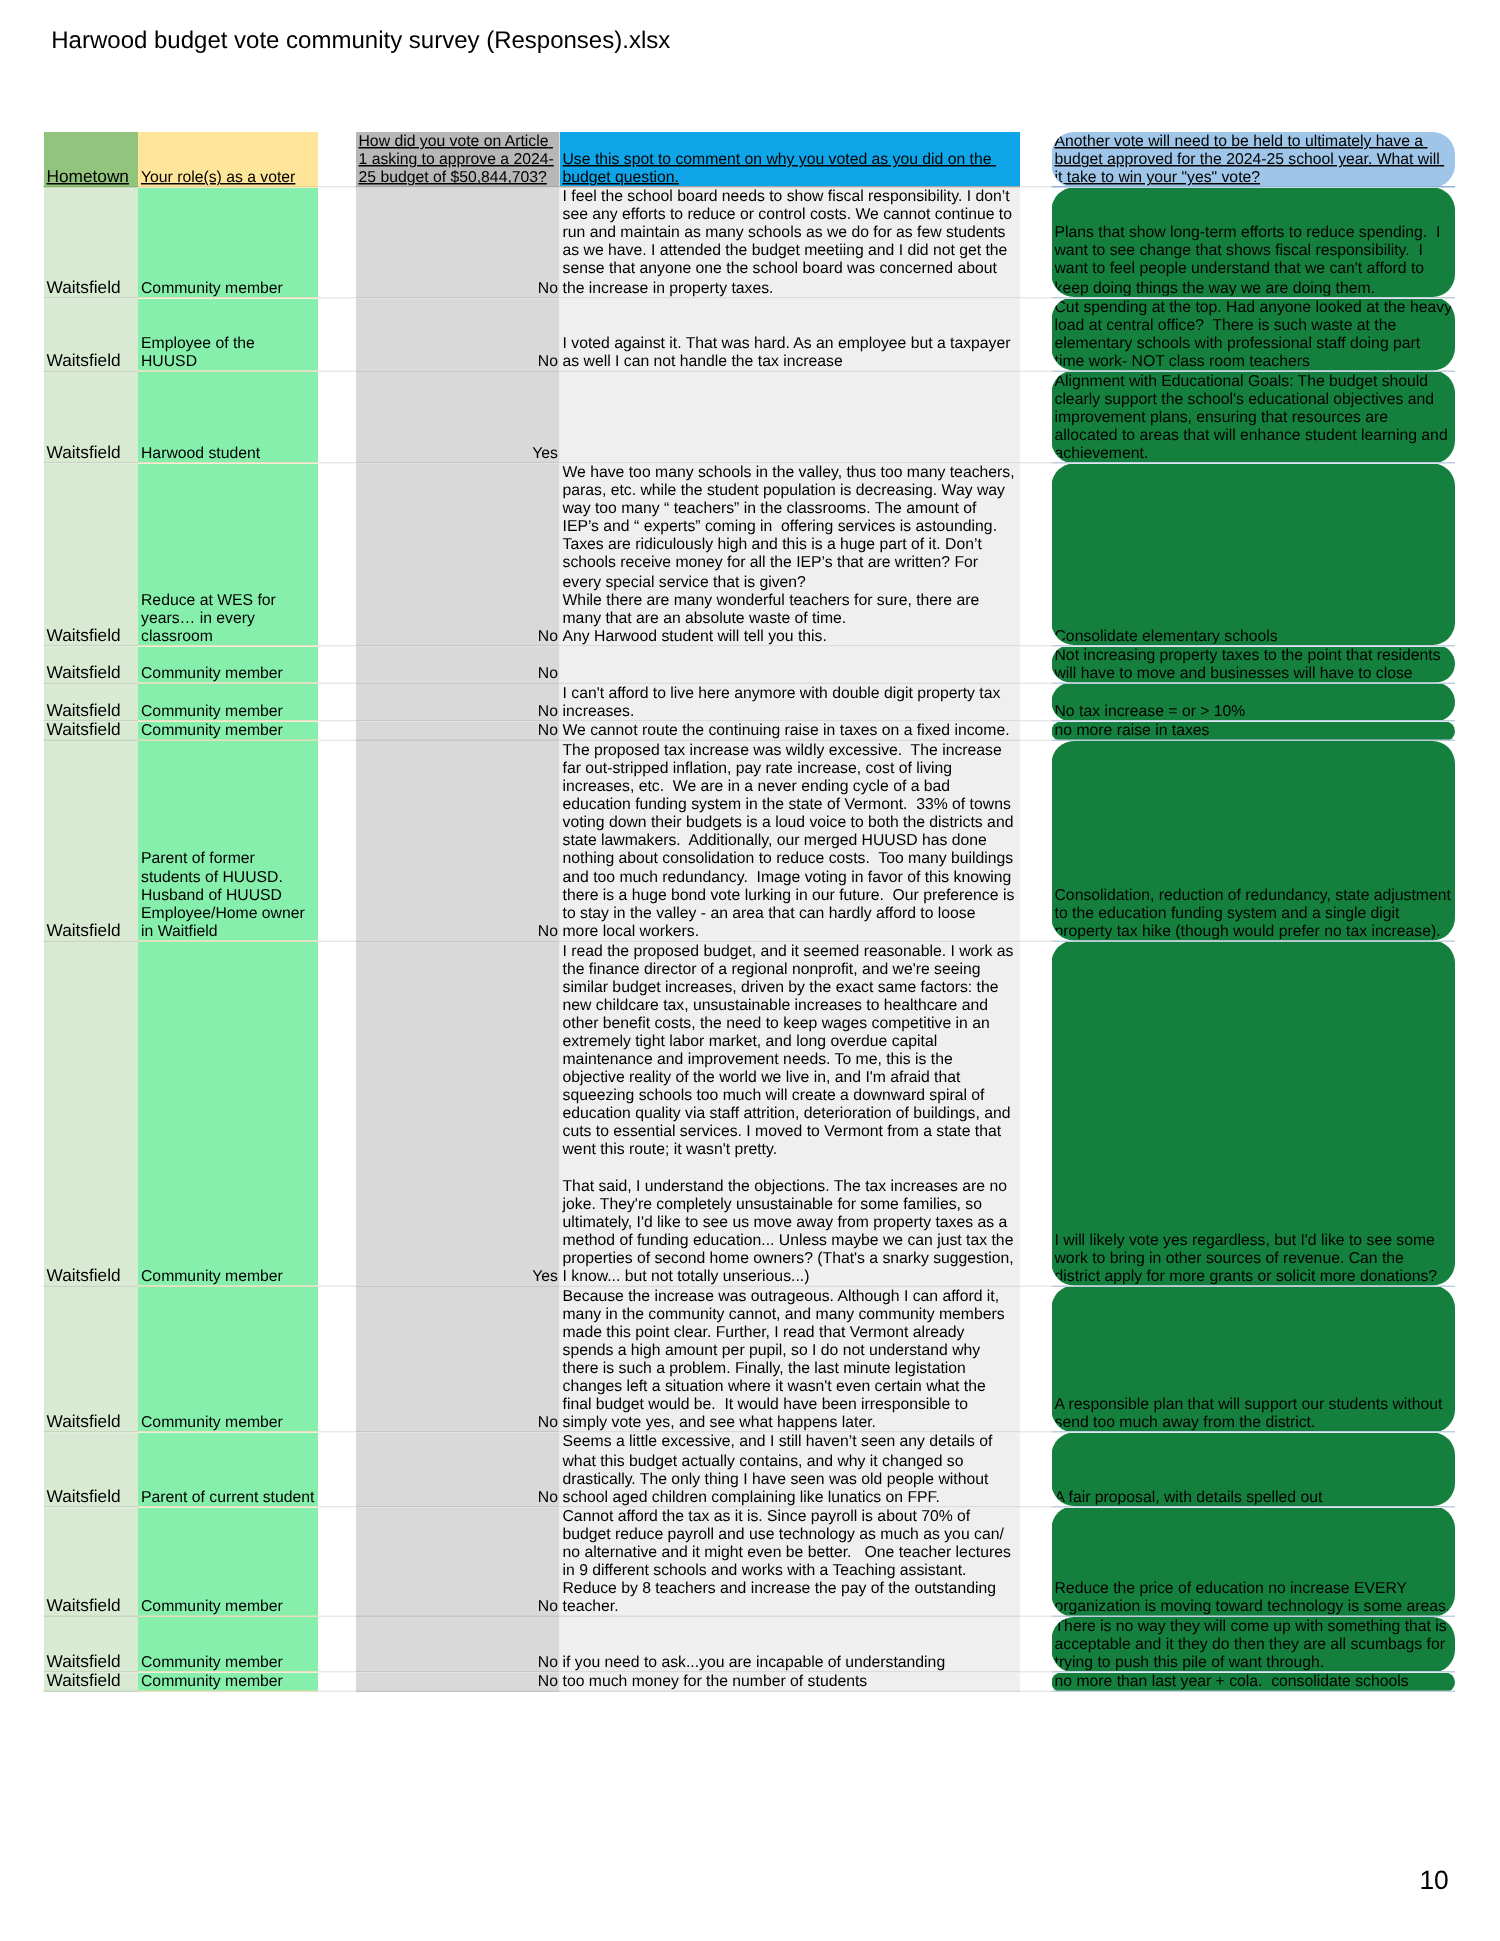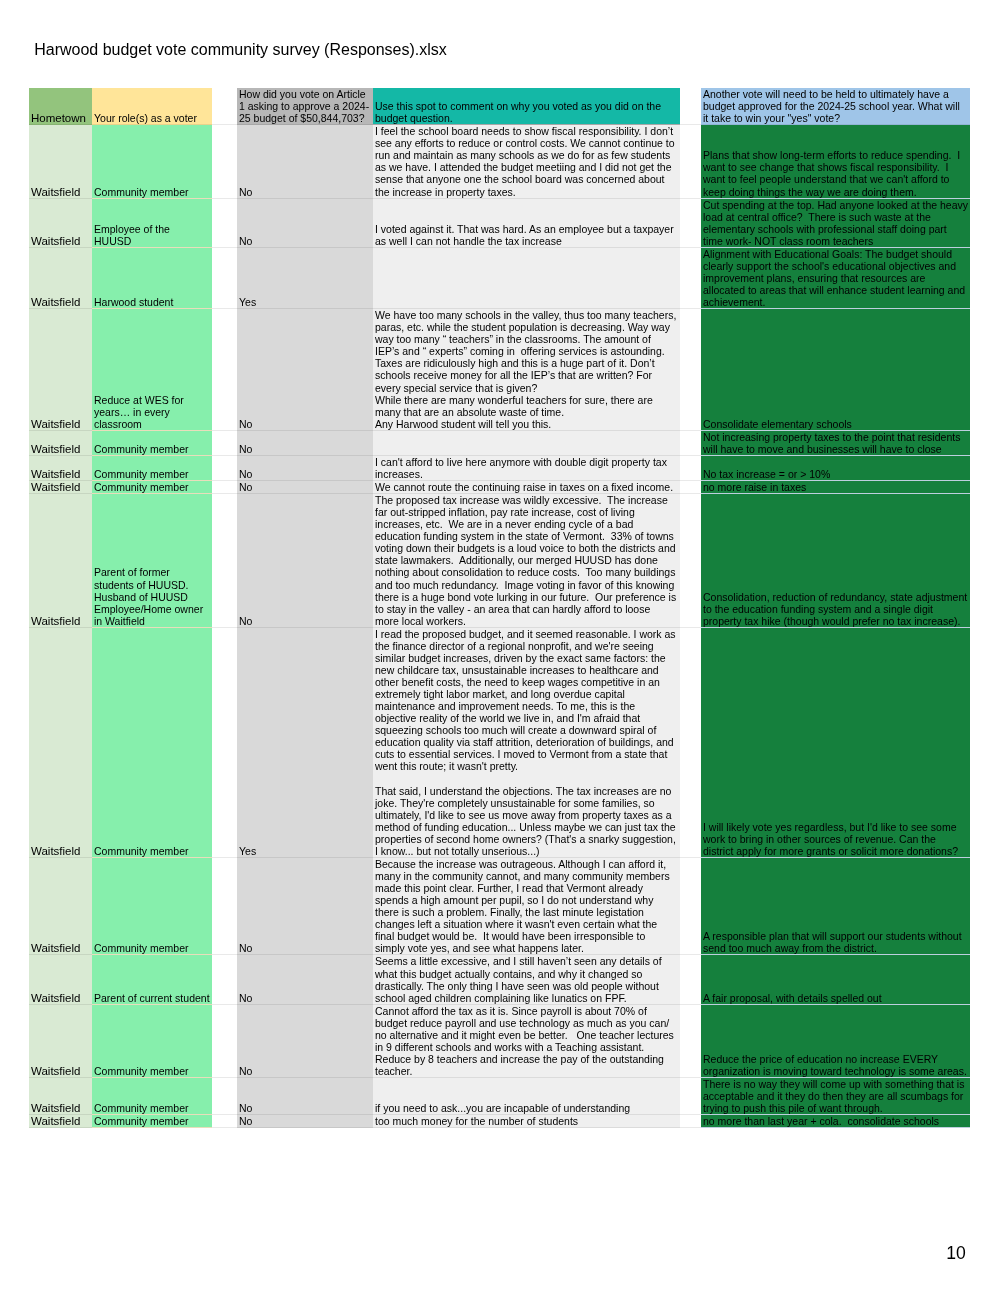--- a/index.html
+++ b/index.html
@@ -6,21 +6,21 @@
 html,body { width:1000px; height:1294px; }
 body {
   background:#ffffff;
   font-family: "Liberation Sans", sans-serif;
   color:#000;
   -webkit-font-smoothing: antialiased;
 }
 .page { position:relative; width:1000px; height:1294px; overflow:hidden; will-change:transform; transform:translateZ(0); }
 .doc-title {
   position:absolute;
-  left:34.2px; top:40px;
+  left:34.2px; top:18px;
   font-size:16.0px;
   line-height:19px;
   color:#000;
   white-space:nowrap;
 }
 .page-num {
   position:absolute;
   left:946.3px; top:1244.5px;
   font-size:17.6px; line-height:17px;
 }
@@ -38,34 +38,34 @@
   padding:0 1px 0 2px;
   border:0;
   border-bottom:1px solid #dbdbdb;
   overflow:hidden;
   white-space:pre-wrap;
   word-wrap:break-word;
 }
 table.sheet td.c-role { padding-right:2.2px; }
 table.sheet td.c-home { font-size:11.5px; }
 table.sheet td.c-comment { padding-right:3px; }
-table.sheet td.c-yes { padding-right:1px; }
+table.sheet td.c-yes { padding-right:1px;border-radius:15px; }
 table.sheet tr.hdr td.c-yes { padding-right:5px; }
-tr.hdr td { vertical-align:bottom; }
+tr.hdr td { vertical-align:bottom;text-decoration:underline; }
 table.sheet td.c-home { background:#d9ead3; border-bottom-color:#c7d6c1;margin-top:19px; }
 table.sheet td.c-role { background:#86efac; border-bottom-color:#e9ddbb; }
 table.sheet td.c-sp   { background:#ffffff; border-bottom-color:#e9e9e9; }
-table.sheet td.c-vote { background:#d9d9d9; text-align:left; border-bottom-color:#c7c7c7; }
+table.sheet td.c-vote { background:#d9d9d9; text-align:right; border-bottom-color:#c7c7c7; }
 table.sheet td.c-comment { background:#efefef; border-bottom-color:#dbdbdb; }
 table.sheet td.c-yes { background:#15803d; border-bottom-color:#bdcfde; }
 table.sheet tr.hdr td.c-home { background:#93c47d; border-bottom-color:#87b372; }
 table.sheet tr.hdr td.c-role { background:#ffe599; border-bottom-color:#e9d28c;margin-top:28px; }
 table.sheet tr.hdr td.c-sp   { background:#ffffff; border-bottom-color:#e9e9e9; }
 table.sheet tr.hdr td.c-vote { background:#b7b7b7; text-align:left; border-bottom-color:#a7a7a7; }
-table.sheet tr.hdr td.c-comment { background:#14b8a6; border-bottom-color:#a7a7a7; }
+table.sheet tr.hdr td.c-comment { background:#0ea5e9; border-bottom-color:#a7a7a7; }
 table.sheet tr.hdr td.c-yes { background:#9fc5e8; border-bottom-color:#91b4d4; }
 </style>
 </head>
 <body>
 
 <div class="page">
 <div class="doc-title">Harwood budget vote community survey (Responses).xlsx</div>
 <table class="sheet">
 <colgroup>
         <col style="width:63px">

